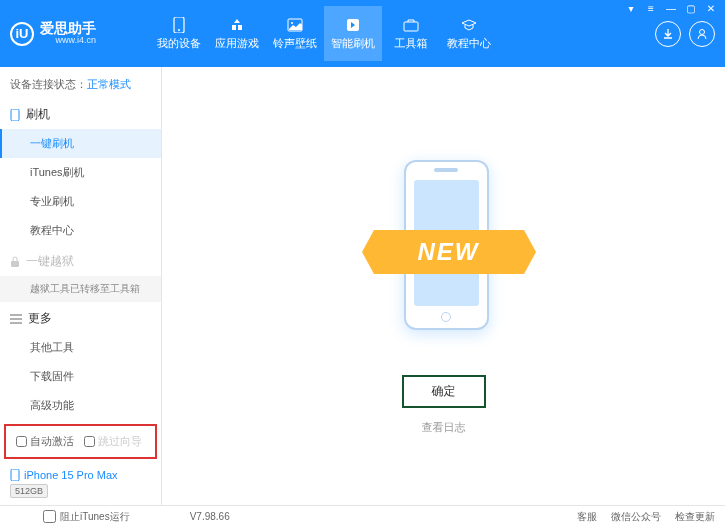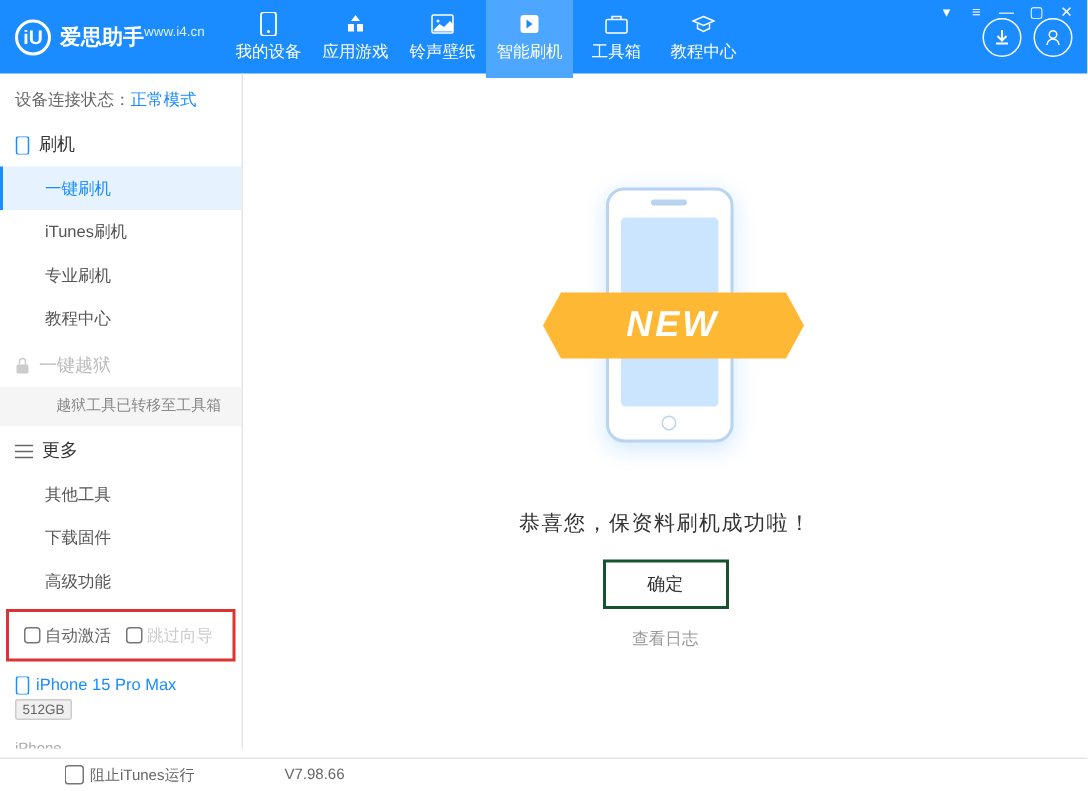--- a/index.html
+++ b/index.html
@@ -1,42 +1,42 @@
 <!DOCTYPE html>
 <html><head>
 <meta charset="utf-8">
 <style>
 * { margin: 0; padding: 0; box-sizing: border-box; font-family: "Microsoft YaHei", Arial, sans-serif; }
 body { width: 725px; height: 527px; background: #fff; overflow: hidden; position: relative; }
 
-.header { height: 49px; background: linear-gradient(to right, #1a8cff, #1a8cff); display: flex; align-items: center; padding: 0 10px; color: #fff; }
+.header { height: 67px; background: linear-gradient(to right, #1a8cff, #1a8cff); display: flex; align-items: center; padding: 0 10px; color: #fff; }
 .logo-section { display: flex; align-items: center; gap: 6px; width: 140px; }
 .logo-circle { width: 24px; height: 24px; border: 2px solid #fff; border-radius: 50%; display: flex; align-items: center; justify-content: center; font-size: 13px; font-weight: bold; }
-.logo-text { display: flex; flex-direction: row; line-height: 1.1; }
+.logo-text { display: flex; flex-direction: column; line-height: 1.1; align-items: flex-end; }
 .logo-title { font-size: 14px; font-weight: bold; }
 .logo-url { font-size: 9px; opacity: 0.85; }
 .nav-items { display: flex; flex: 1; height: 55px; }
 .nav-item { width: 58px; display: flex; flex-direction: column; align-items: center; justify-content: center; cursor: pointer; font-size: 11px; gap: 3px; }
 .nav-item.active { background: #4da6ff; }
 .nav-icon { width: 16px; height: 16px; display: flex; align-items: center; justify-content: center; }
 .header-right { display: flex; align-items: center; gap: 8px; }
 .window-controls { position: absolute; top: 2px; right: 6px; display: flex; gap: 4px; color: #fff; font-size: 10px; }
 .win-ctrl { width: 16px; height: 12px; display: flex; align-items: center; justify-content: center; cursor: pointer; }
 .circle-btn { width: 26px; height: 26px; border: 1.5px solid #fff; border-radius: 50%; display: flex; align-items: center; justify-content: center; cursor: pointer; }
 
 .content { display: flex; height: 450px; }
 .sidebar { width: 162px; border-right: 1px solid #e5e5e5; padding-top: 4px; overflow: hidden; }
 .status-row { padding: 6px 10px; font-size: 11px; color: #666; }
 .status-value { color: #1a8cff; }
 .side-section { padding: 0; }
 .side-header { display: flex; align-items: center; padding: 8px 10px 6px; font-size: 12px; color: #333; gap: 6px; }
 .side-header.locked { color: #bbb; }
 .side-item { padding: 7px 10px 7px 30px; font-size: 11px; color: #555; cursor: pointer; }
 .side-item.active { background: #e6f3ff; color: #1a8cff; border-left: 2px solid #1a8cff; padding-left: 28px; }
-.side-item.jailbreak-tip { background: #f5f5f5; font-size: 10px; color: #888; line-height: 1.4; padding: 6px 6px 6px 30px; text-align: center; }
+.side-item.jailbreak-tip { background: #f5f5f5; font-size: 10px; color: #888; line-height: 1.4; padding: 6px 6px 6px 30px; }
 .checkbox-row { display: flex; align-items: center; gap: 10px; padding: 8px 10px; font-size: 11px; color: #666; border: 2px solid #d33; margin: 4px; }
 .cb { display: flex; align-items: center; gap: 3px; }
 .cb input { width: 11px; height: 11px; }
 .device-info { padding: 6px 10px; font-size: 11px; }
 .device-name { color: #1a8cff; display: flex; align-items: center; gap: 4px; }
 .badge { display: inline-block; background: #f0f0f0; border: 1px solid #ccc; border-radius: 2px; font-size: 9px; padding: 1px 4px; color: #666; margin-top: 3px; }
 .device-type { color: #aaa; font-size: 10px; margin-top: 14px; }
 
 .main { flex: 1; display: flex; flex-direction: column; align-items: center; justify-content: center; padding: 20px; }
 .phone-illustration { width: 140px; height: 210px; position: relative; margin-bottom: 15px; }
@@ -210,25 +210,29 @@
 
   <div class="main">
     <div class="phone-illustration">
       <div class="phone-body">
         <div class="phone-notch"></div>
         <div class="phone-screen"></div>
         <div class="phone-home"></div>
       </div>
       <div class="new-ribbon">NEW</div>
     </div>
-    <div class="success-text">恭喜您，保资料刷机成功啦！</div>
     <button class="confirm-btn">确定</button>
     <div class="view-log">查看日志</div>
   </div>
 </div>
 
 <div class="footer">
   <label class="footer-left">
     <input type="checkbox" style="">
       <span>阻止iTunes运行</span>
   </label>
   <span class="version">V7.98.66</span>
+  <div class="footer-right">
+    <span class="footer-link">客服</span>
+    <span class="footer-link">微信公众号</span>
+    <span class="footer-link">检查更新</span>
+  </div>
 </div>
 
 </body></html>

